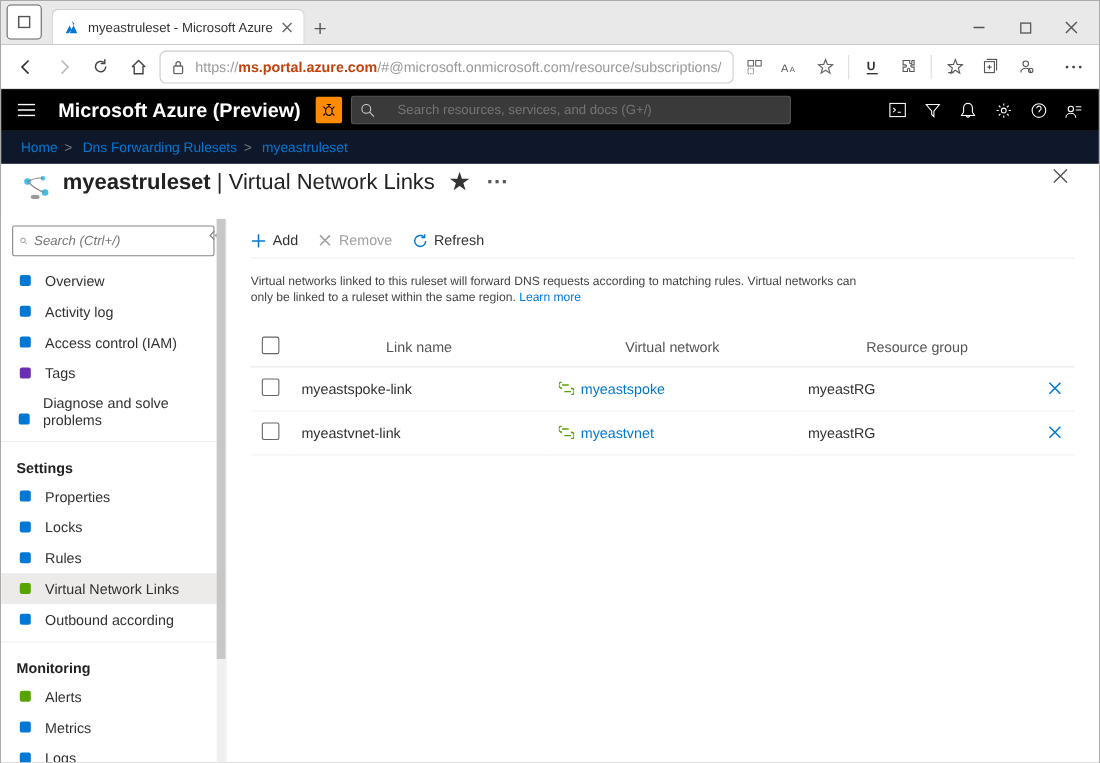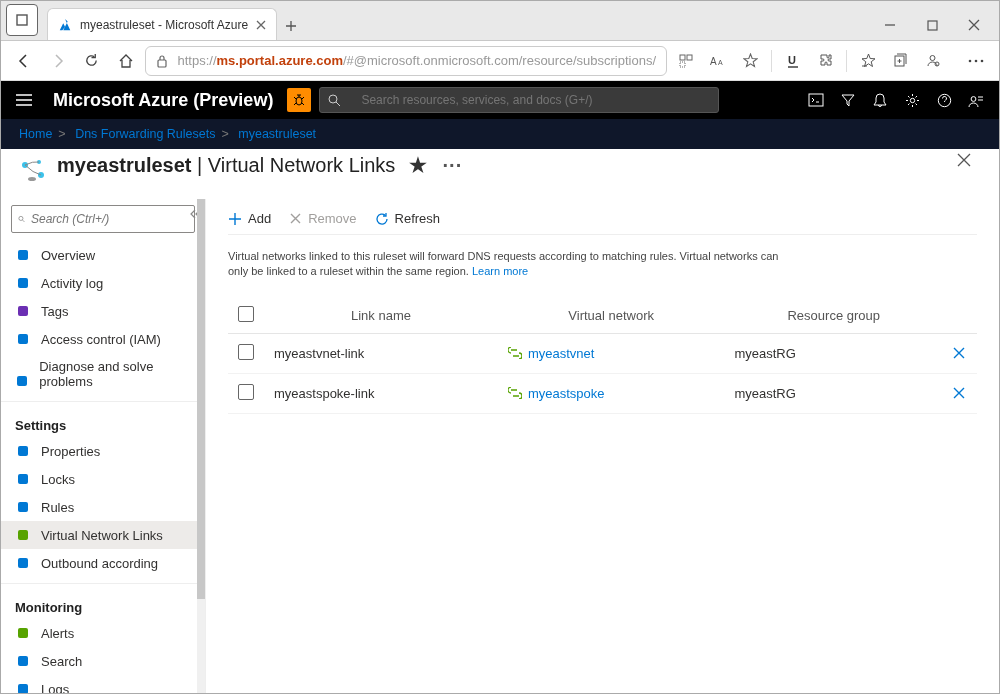--- a/index.html
+++ b/index.html
@@ -343,32 +343,32 @@
           <span class="sbi-icon">
             <svg width="14" height="14" viewBox="0 0 14 14">
               <rect x="2" y="2" width="10" height="10" rx="2" fill="#0078d4"></rect>
             </svg>
           </span>
           <span>Activity log</span>
         </div>
         <div class="sb-item">
           <span class="sbi-icon">
             <svg width="14" height="14" viewBox="0 0 14 14">
+              <rect x="2" y="2" width="10" height="10" rx="2" fill="#0078d4"></rect>
+            </svg>
+          </span>
+          <span>Access control (IAM)</span>
+        </div>
+        <div class="sb-item">
+          <span class="sbi-icon">
+            <svg width="14" height="14" viewBox="0 0 14 14">
               <rect x="2" y="2" width="10" height="10" rx="2" fill="#6b2fb3"></rect>
             </svg>
           </span>
           <span>Tags</span>
-        </div>
-        <div class="sb-item">
-          <span class="sbi-icon">
-            <svg width="14" height="14" viewBox="0 0 14 14">
-              <rect x="2" y="2" width="10" height="10" rx="2" fill="#0078d4"></rect>
-            </svg>
-          </span>
-          <span>Access control (IAM)</span>
         </div>
         <div class="sb-item">
           <span class="sbi-icon">
             <svg width="14" height="14" viewBox="0 0 14 14">
               <rect x="2" y="2" width="10" height="10" rx="2" fill="#0078d4"></rect>
             </svg>
           </span>
           <span>Diagnose and solve problems</span>
         </div>
       </div>
@@ -426,21 +426,21 @@
             </svg>
           </span>
           <span>Alerts</span>
         </div>
         <div class="sb-item">
           <span class="sbi-icon">
             <svg width="14" height="14" viewBox="0 0 14 14">
               <rect x="2" y="2" width="10" height="10" rx="2" fill="#0078d4"></rect>
             </svg>
           </span>
-          <span>Search</span>
+          <span>Metrics</span>
         </div>
         <div class="sb-item">
           <span class="sbi-icon">
             <svg width="14" height="14" viewBox="0 0 14 14">
               <rect x="2" y="2" width="10" height="10" rx="2" fill="#0078d4"></rect>
             </svg>
           </span>
           <span>Logs</span>
         </div>
       </div>
@@ -479,48 +479,48 @@
       <thead>
         <tr>
           <th style="width:34px;"><span class="chk"></span></th>
           <th>Link name</th>
           <th>Virtual network</th>
           <th>Resource group</th>
           <th style="width:34px;"></th>
         </tr>
       </thead>
       <tbody id="tbl-body">
+          <tr>
+            <td><span class="chk"></span></td>
+            <td>myeastspoke-link</td>
+            <td>
+              <span class="vnet-link">
+                <svg width="14" height="12" viewBox="0 0 14 12">
+                  <path d="M3 6 a3 3 0 0 1 0-6 h0 M11 6 a3 3 0 0 1 0 6 M3 3 H9 M5 9 H11" stroke="#57a300" fill="none" stroke-width="1.3"></path>
+                </svg>
+                <span>myeastspoke</span>
+              </span>
+            </td>
+            <td>myeastRG</td>
+            <td class="del-x"><span><svg width="12" height="12" viewBox="0 0 12 12">
+                  <path d="M1 1 L11 11 M11 1 L1 11" stroke="#0078d4" stroke-width="1.4"></path>
+                </svg></span></td>
+          </tr>
           <tr>
             <td><span class="chk"></span></td>
             <td>myeastvnet-link</td>
             <td>
               <span class="vnet-link">
                 <svg width="14" height="12" viewBox="0 0 14 12">
                   <path d="M3 6 a3 3 0 0 1 0-6 h0 M11 6 a3 3 0 0 1 0 6 M3 3 H9 M5 9 H11" stroke="#57a300" fill="none" stroke-width="1.3"></path>
                 </svg>
                 <span>myeastvnet</span>
               </span>
             </td>
             <td>myeastRG</td>
             <td class="del-x"><span><svg width="12" height="12" viewBox="0 0 12 12">
                   <path d="M1 1 L11 11 M11 1 L1 11" stroke="#0078d4" stroke-width="1.4"></path>
                 </svg></span></td>
           </tr>
-          <tr>
-            <td><span class="chk"></span></td>
-            <td>myeastspoke-link</td>
-            <td>
-              <span class="vnet-link">
-                <svg width="14" height="12" viewBox="0 0 14 12">
-                  <path d="M3 6 a3 3 0 0 1 0-6 h0 M11 6 a3 3 0 0 1 0 6 M3 3 H9 M5 9 H11" stroke="#57a300" fill="none" stroke-width="1.3"></path>
-                </svg>
-                <span>myeastspoke</span>
-              </span>
-            </td>
-            <td>myeastRG</td>
-            <td class="del-x"><span><svg width="12" height="12" viewBox="0 0 12 12">
-                  <path d="M1 1 L11 11 M11 1 L1 11" stroke="#0078d4" stroke-width="1.4"></path>
-                </svg></span></td>
-          </tr>
         </tbody>
     </table>
   </div>
 </div>
 
 </body></html>

